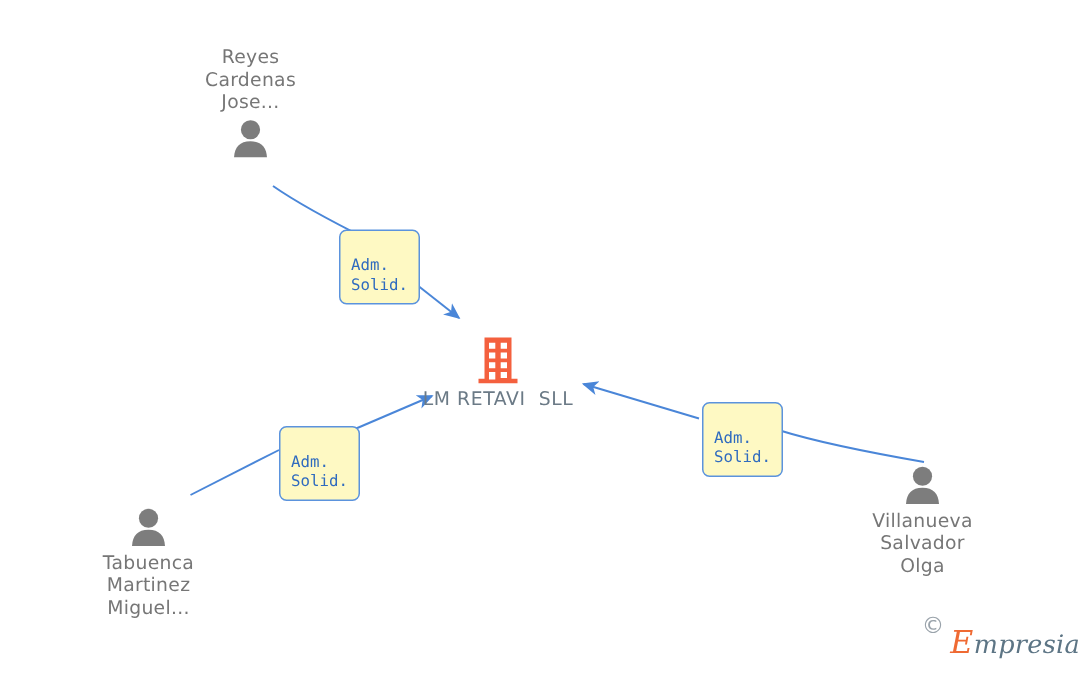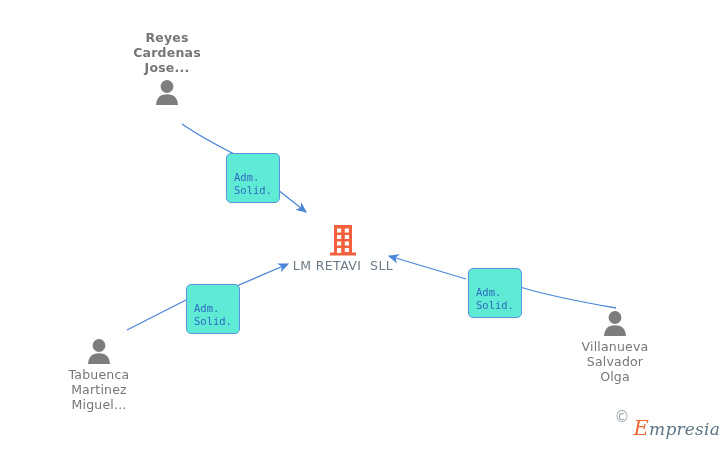--- a/index.html
+++ b/index.html
@@ -66,21 +66,21 @@
     color: #6b7a86;
     letter-spacing: 0.4px;
     margin-top: 2px;
     white-space: pre;
   }
 
   
   .rel-box {
     position: absolute;
     box-sizing: border-box;
-    background: #5eead4;
+    background: #fef9c3;
     border: 1px solid #5b93dd;
     border-radius: 5px;
     padding: 4px 7px 5px 7px;
     font-family: "DejaVu Sans Mono", monospace;
     font-size: 10.5px;
     line-height: 13px;
     color: #2f6bbf;
     white-space: pre-line;
     text-align: left;
   }
@@ -128,21 +128,21 @@
     <path d="M182,124 C205,140 236,155 250,162" fill="none" stroke="#4a86d8" stroke-width="1.3"></path>
     <path d="M273,186 L306,212" fill="none" stroke="#4a86d8" stroke-width="1.3" marker-end="url(#arrowhead)"></path>
 
     <path d="M127,330 L186,300" fill="none" stroke="#4a86d8" stroke-width="1.3"></path>
     <path d="M232,288 L288,264" fill="none" stroke="#4a86d8" stroke-width="1.3" marker-end="url(#arrowhead)"></path>
 
     <path d="M616,308 C570,300 536,292 520,287" fill="none" stroke="#4a86d8" stroke-width="1.3"></path>
     <path d="M466,279 L389,256" fill="none" stroke="#4a86d8" stroke-width="1.3" marker-end="url(#arrowhead)"></path>
   </svg>
 
-  <div class="person-node label-above" id="node-reyes" style="left:92px; top:30px;font-weight:bold;">
+  <div class="person-node label-above" id="node-reyes" style="left:92px; top:30px;">
     <div class="person-label">Reyes
 Cardenas
 Jose...</div>
     <svg class="person-icon" viewBox="0 0 30 26" xmlns="http://www.w3.org/2000/svg">
       <circle cx="15" cy="7.5" r="6.4" fill="#7d7d7d"></circle>
       <path d="M15,15.2 C22.2,15.2 25.6,19.2 26,26 L4,26 C4.4,19.2 7.8,15.2 15,15.2 Z" fill="#7d7d7d"></path>
     </svg>
   </div>
 
   <div class="person-node label-below" id="node-tabuenca" style="left:24px; top:338px;">
@@ -158,21 +158,21 @@
   <div class="person-node label-below" id="node-villanueva" style="left:540px; top:310px;">
     <svg class="person-icon" viewBox="0 0 30 26" xmlns="http://www.w3.org/2000/svg">
       <circle cx="15" cy="7.5" r="6.4" fill="#7d7d7d"></circle>
       <path d="M15,15.2 C22.2,15.2 25.6,19.2 26,26 L4,26 C4.4,19.2 7.8,15.2 15,15.2 Z" fill="#7d7d7d"></path>
     </svg>
     <div class="person-label">Villanueva
 Salvador
 Olga</div>
   </div>
 
-  <div id="company-node" style="left:263px; top:224px;">
+  <div id="company-node" style="left:252px; top:224px;">
     <svg id="company-icon" viewBox="0 0 30 32" xmlns="http://www.w3.org/2000/svg">
       <rect x="6" y="1" width="18" height="28" fill="#f4603e"></rect>
       <rect x="2" y="28.5" width="26" height="3" fill="#f4603e"></rect>
       <rect x="9" y="4.5" width="4.2" height="4" fill="#ffffff"></rect>
       <rect x="16.8" y="4.5" width="4.2" height="4" fill="#ffffff"></rect>
       <rect x="9" y="11" width="4.2" height="4" fill="#ffffff"></rect>
       <rect x="16.8" y="11" width="4.2" height="4" fill="#ffffff"></rect>
       <rect x="9" y="17.5" width="4.2" height="4" fill="#ffffff"></rect>
       <rect x="16.8" y="17.5" width="4.2" height="4" fill="#ffffff"></rect>
       <rect x="9" y="24" width="4.2" height="5" fill="#ffffff"></rect>

